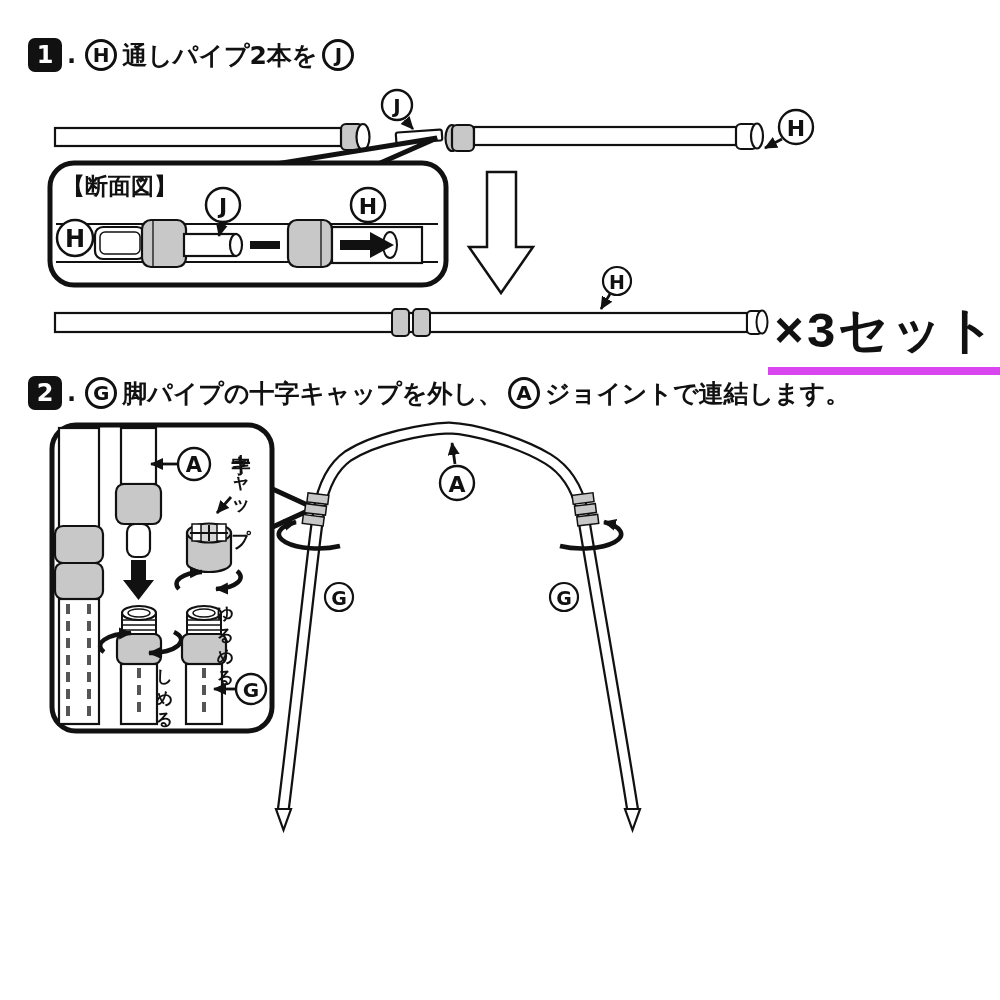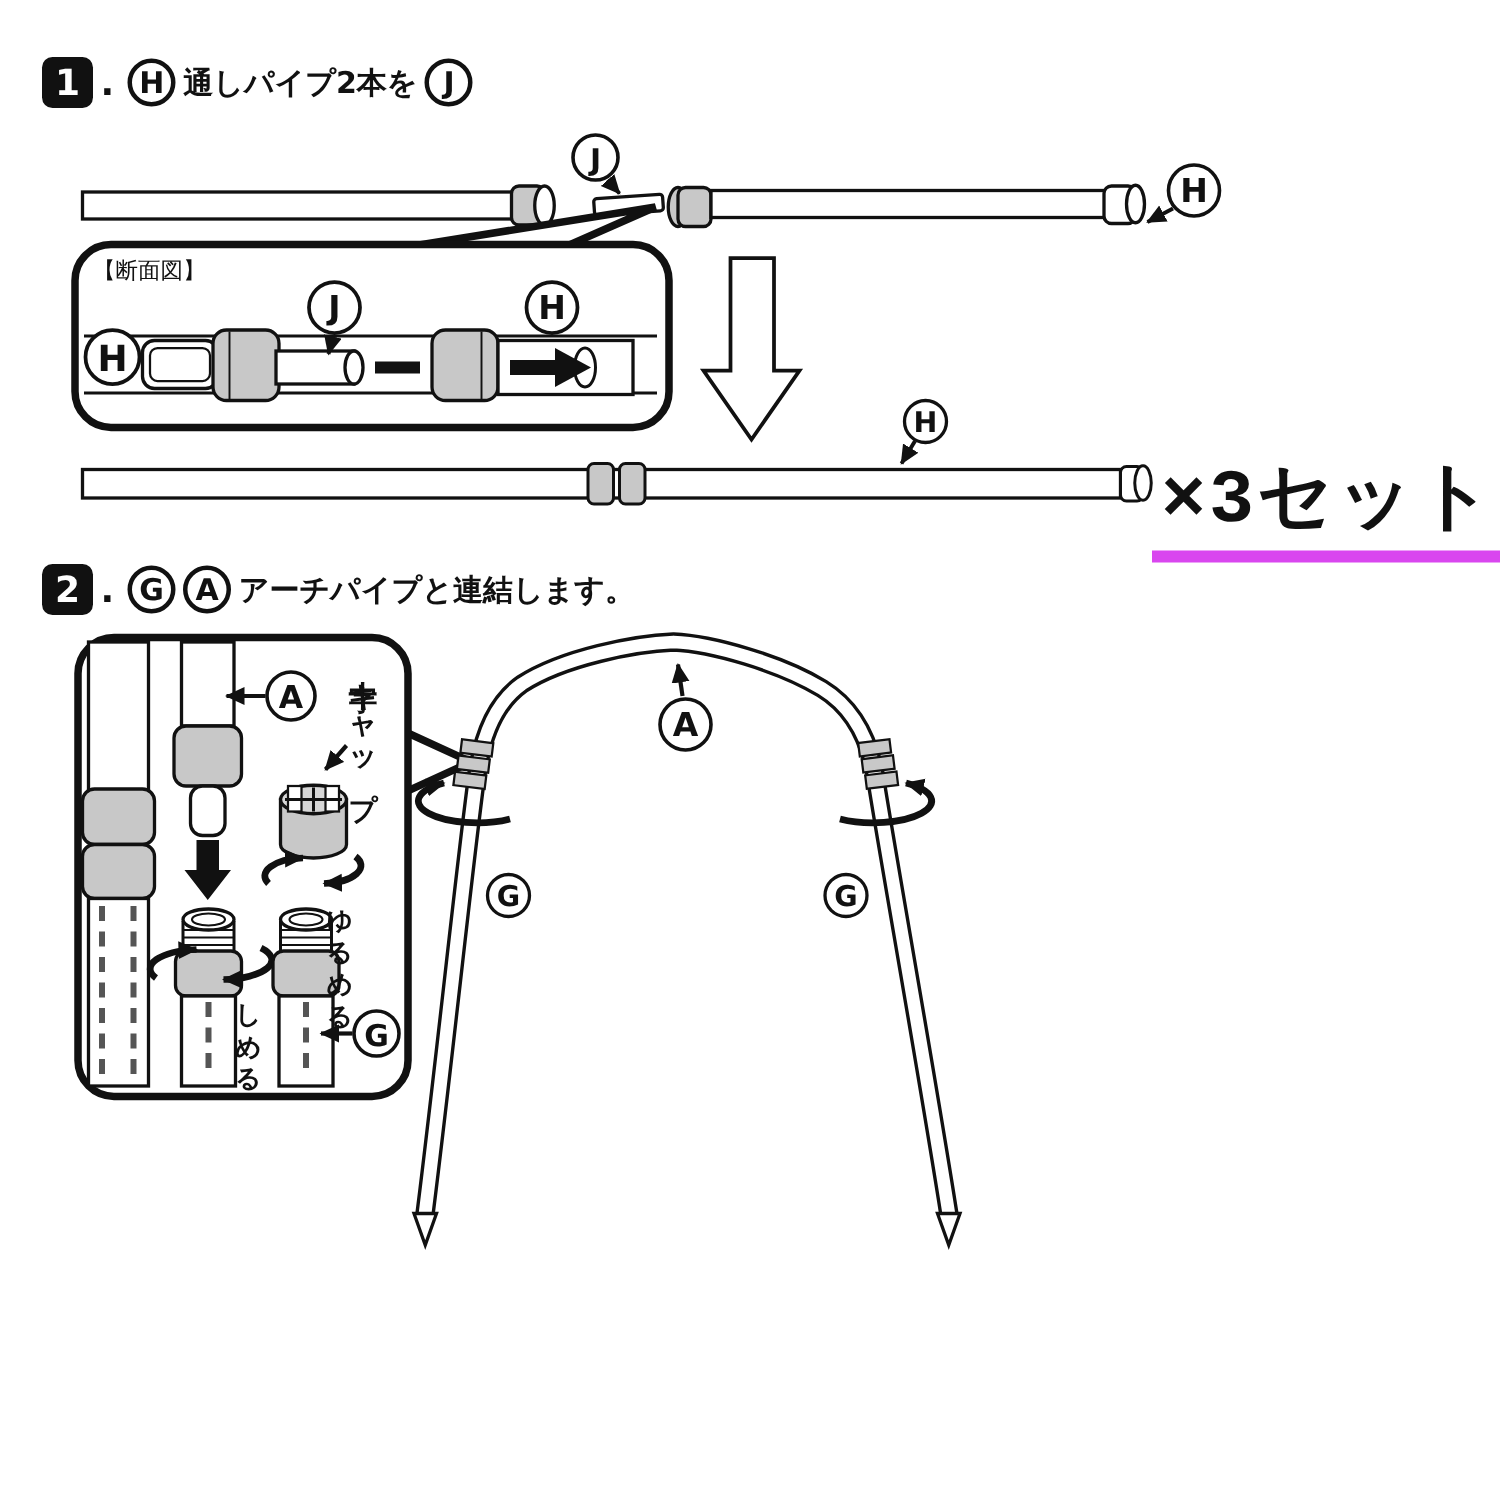--- a/index.html
+++ b/index.html
@@ -20,33 +20,33 @@
     display:inline-flex; align-items:center; justify-content:center;
     width:34px; height:34px; background:#111; color:#fff;
     border-radius:7px; font-size:24px; font-weight:bold; flex:0 0 auto;
   }
   .sep { font-size:24px; font-weight:bold; margin:0 4px 0 0; }
   .clabel {
     display:inline-flex; align-items:center; justify-content:center;
     width:32px; height:32px; border:3px solid #111; border-radius:50%;
     font-size:20px; font-weight:bold; background:#fff; flex:0 0 auto;
   }
-  .ttext { font-size:20px; font-weight:bold; }
+  .ttext { font-size:25px; font-weight:bold; }
 
   .qty {
     position:absolute; font-size:50px; font-weight:bold;
     border-bottom:8px solid #d946ef; padding:0 6px 3px; letter-spacing:2px;
     white-space:nowrap;
     font-family:Liberation Mono, monospace;
   }
   .vtext {
     position:absolute; writing-mode:vertical-rl; text-orientation:upright;
     font-weight:bold; letter-spacing:2px; line-height:1; white-space:nowrap;
   }
-  .sv-title { position:absolute; font-size:15px; font-weight:normal; white-space:nowrap; }
+  .sv-title { position:absolute; font-size:23px; font-weight:bold; white-space:nowrap; }
 
   svg text {
     font-family:"DejaVu Sans", sans-serif;
     font-weight:bold; fill:#111;
     text-anchor:middle; dominant-baseline:central;
   }
 </style>
 </head>
 <body>
 
@@ -279,22 +279,23 @@
   </div>
 
   <div class="sv-title" style="left:62px; top:171px;">【断面図】</div>
 
   <div class="qty" style="left:768px; top:297px;">×3セット</div>
 
   <div class="step-title" style="left:28px; top:376px;">
     <span class="badge">2</span>
     <span class="sep">.</span>
     <span class="clabel">G</span>
+    <span class="ttext">脚パイプの十字キャップを外し、</span>
     <span class="clabel">A</span>
-    <span class="ttext">アーチパイプと連結します。</span>
+    <span class="ttext">ジョイントで連結します。</span>
   </div>
 
   <div class="vtext" style="left:232px; top:438px; font-size:19px;">十字キャップ</div>
   <div class="vtext" style="left:217px; top:594px; font-size:17px;">ゆるめる</div>
   <div class="vtext" style="left:156px; top:657px; font-size:17px;">しめる</div>
 
 
 </div>
 
 </body></html>

